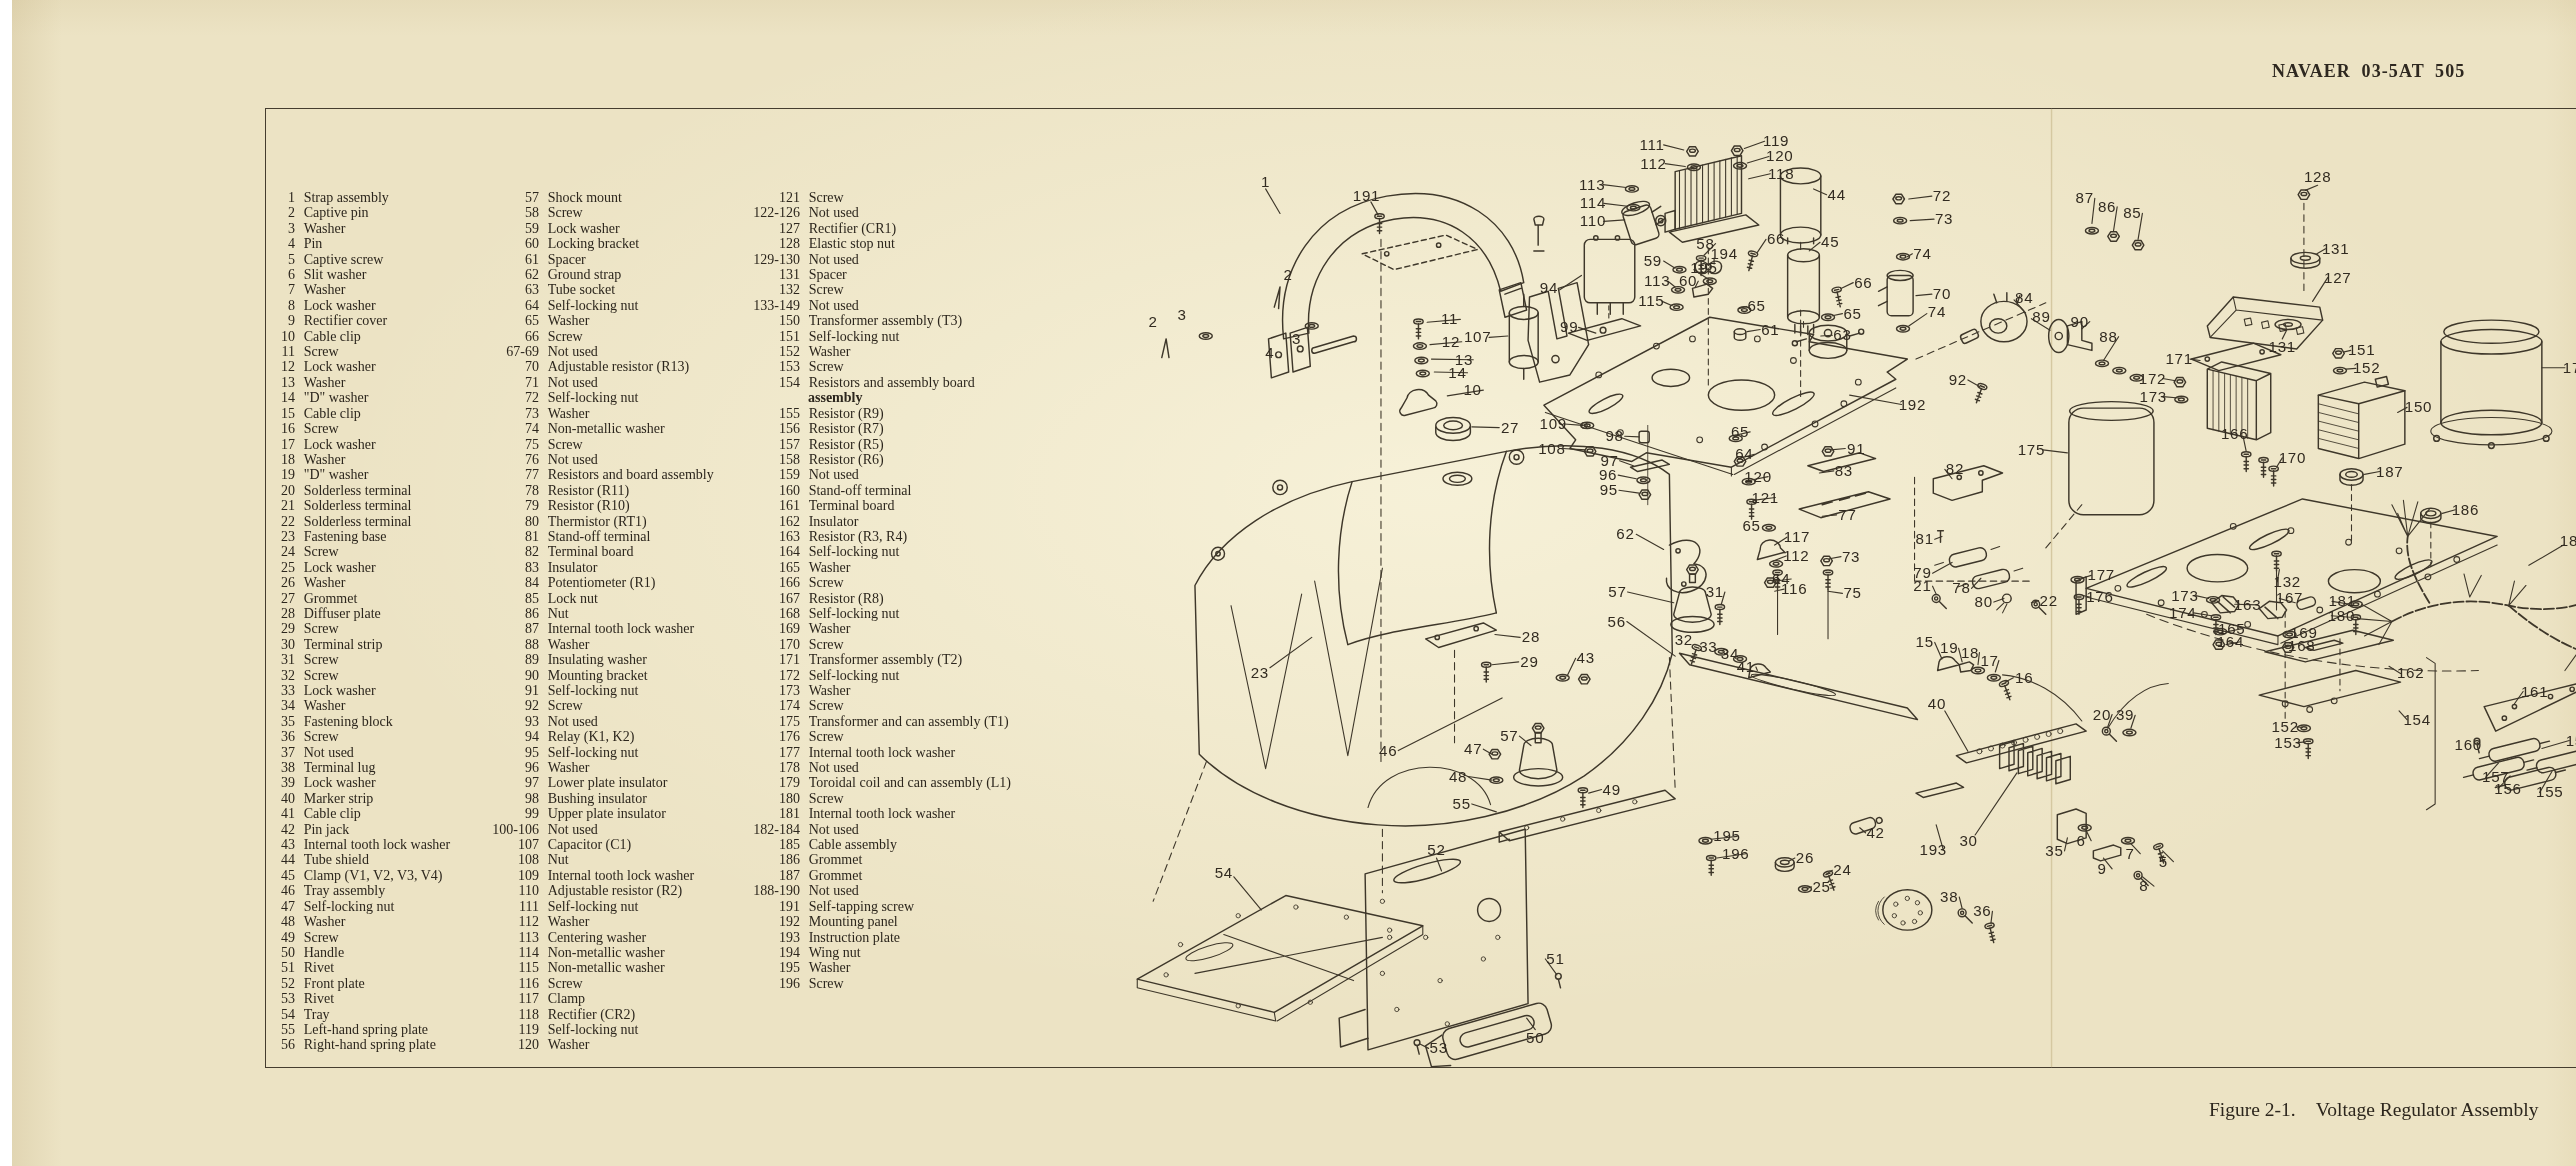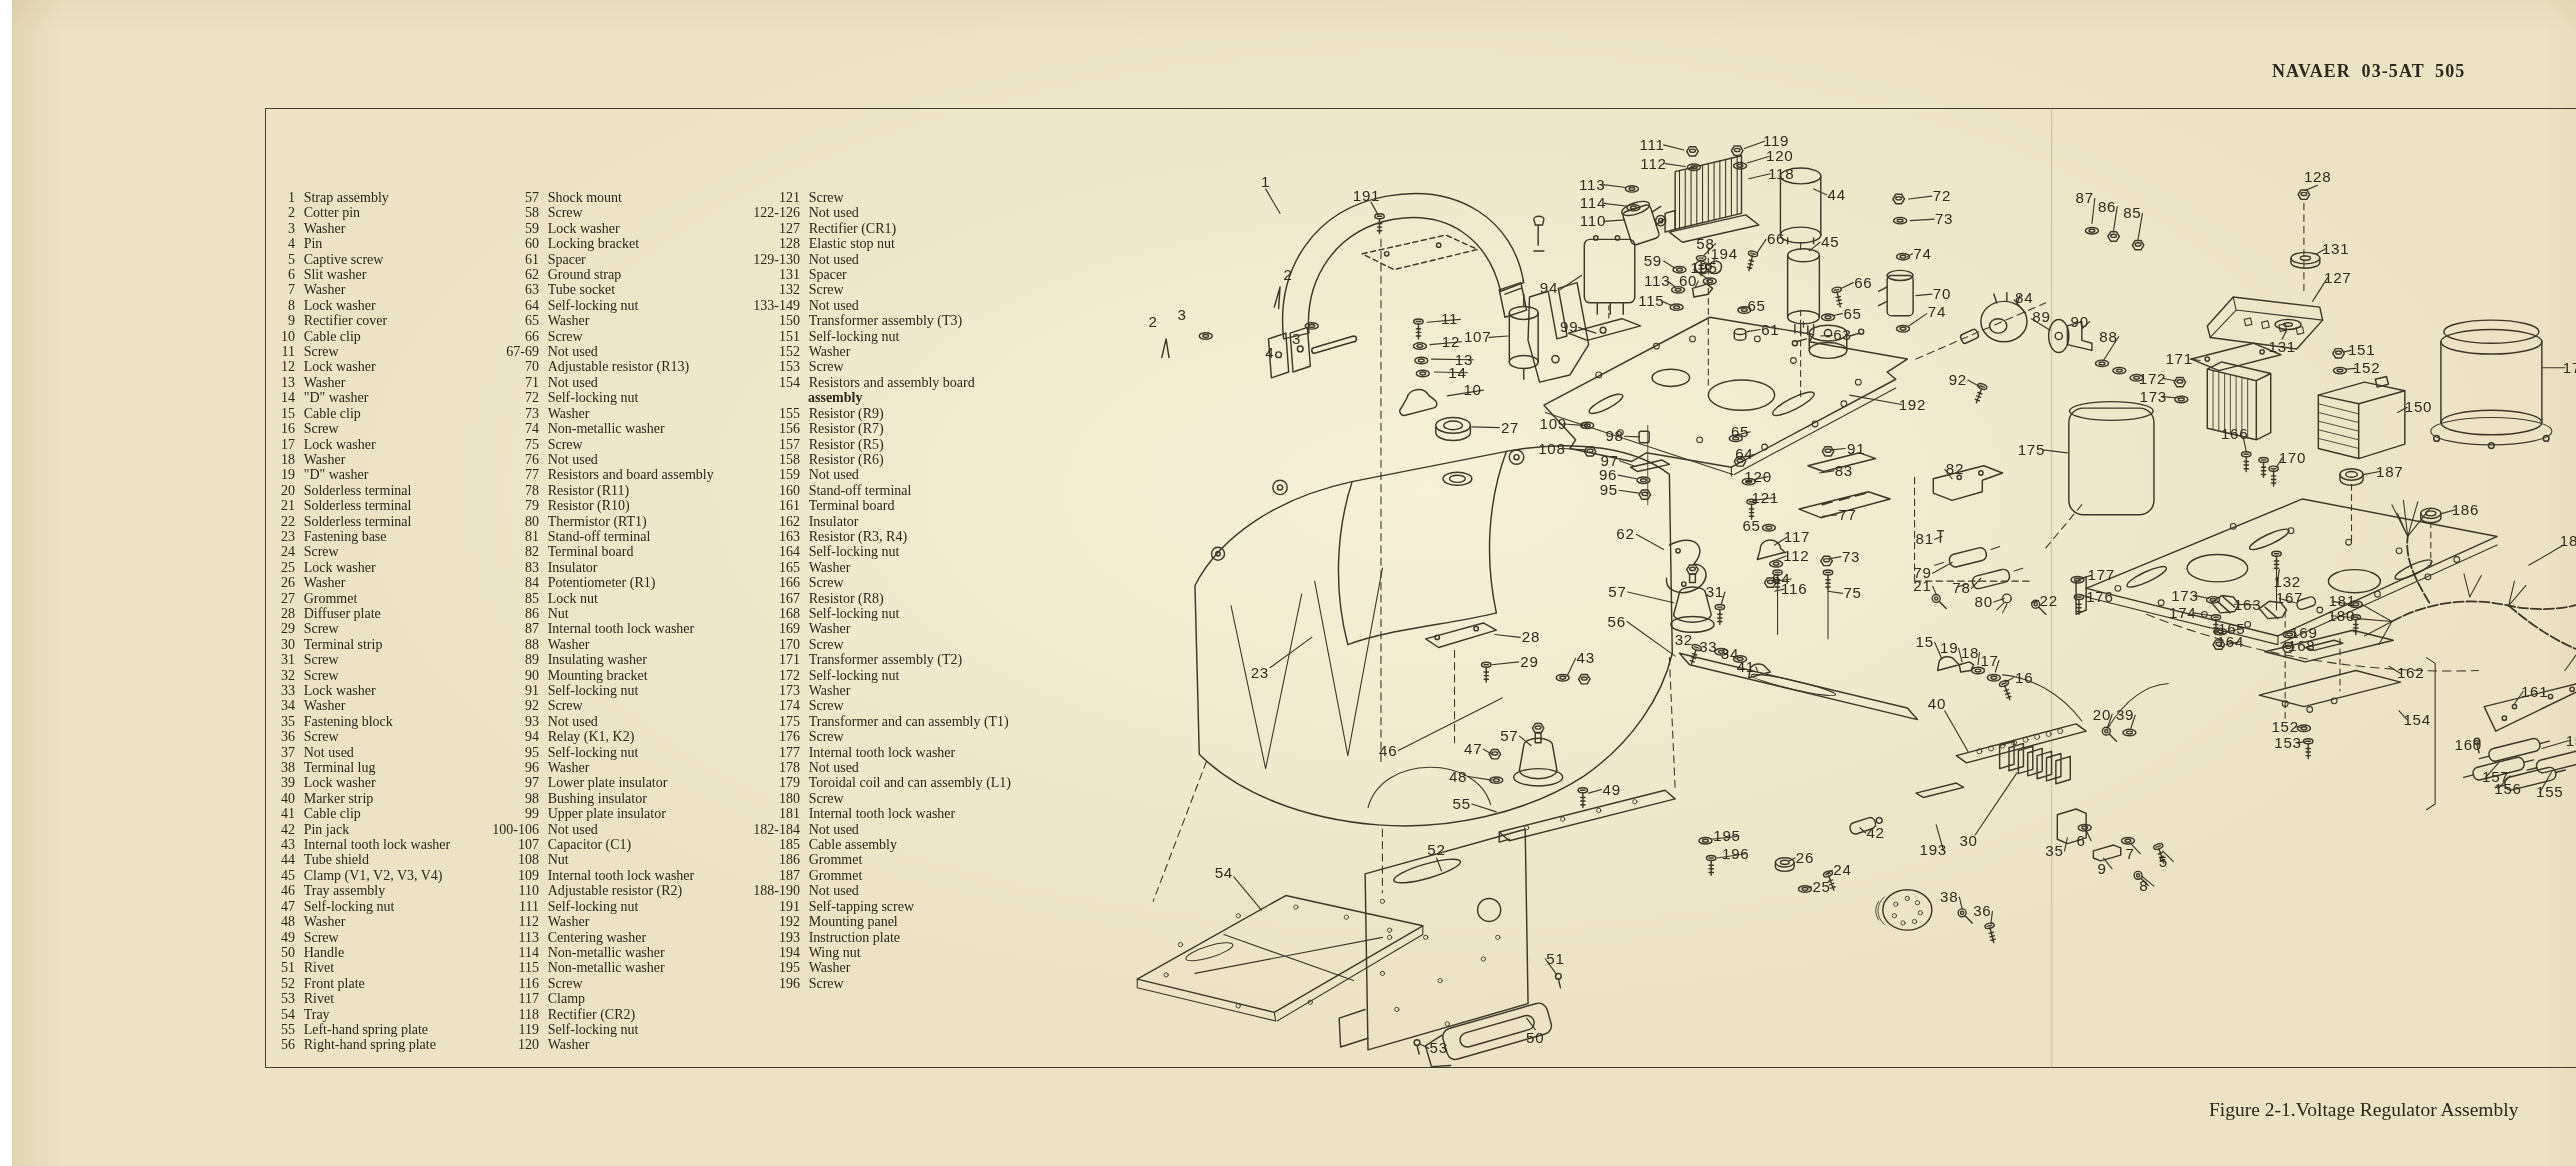--- a/index.html
+++ b/index.html
@@ -22,42 +22,42 @@
   .pl-num{flex:0 0 auto;text-align:right;margin-right:8.7px;white-space:nowrap;}
   .pl-name{white-space:nowrap;}
   .pl-cont{white-space:nowrap;font-weight:bold;}
   .col0{left:238px;} .col0 .pl-num{width:45px;}
   .col1{left:462px;} .col1 .pl-num{width:65px;}
   .col2{left:717px;} .col2 .pl-num{width:71px;}
   .col2 .pl-cont{margin-left:79px;}
   svg.diagram{position:absolute;left:1082px;top:108px;}
   .callout{font-family:"Liberation Sans",sans-serif;font-size:21px;letter-spacing:1px;
            fill:#322b21;text-anchor:middle;}
-  .caption{position:absolute;left:2197px;top:1099px;display:flex;
+  .caption{position:absolute;left:2197px;top:1099px;display:flex;gap:20px;
            font-size:19.5px;color:#2c261d;white-space:nowrap;text-align:right;}
 </style>
 </head>
 <body>
 
 <div class="page">
 
   <span class="doc-number">NAVAER 03-5AT 505</span>
 
   <div class="b-top"></div>
   <div class="b-left"></div>
   <div class="b-bottom"></div>
 
   <div class="pl-col col0">
       <div class="pl-row">
         <span class="pl-num">1</span>
         <span class="pl-name">Strap assembly</span>
       </div>
       <div class="pl-row">
         <span class="pl-num">2</span>
-        <span class="pl-name">Cotter pin</span>
+        <span class="pl-name">Captive pin</span>
       </div>
       <div class="pl-row">
         <span class="pl-num">3</span>
         <span class="pl-name">Washer</span>
       </div>
       <div class="pl-row">
         <span class="pl-num">4</span>
         <span class="pl-name">Pin</span>
       </div>
       <div class="pl-row">

